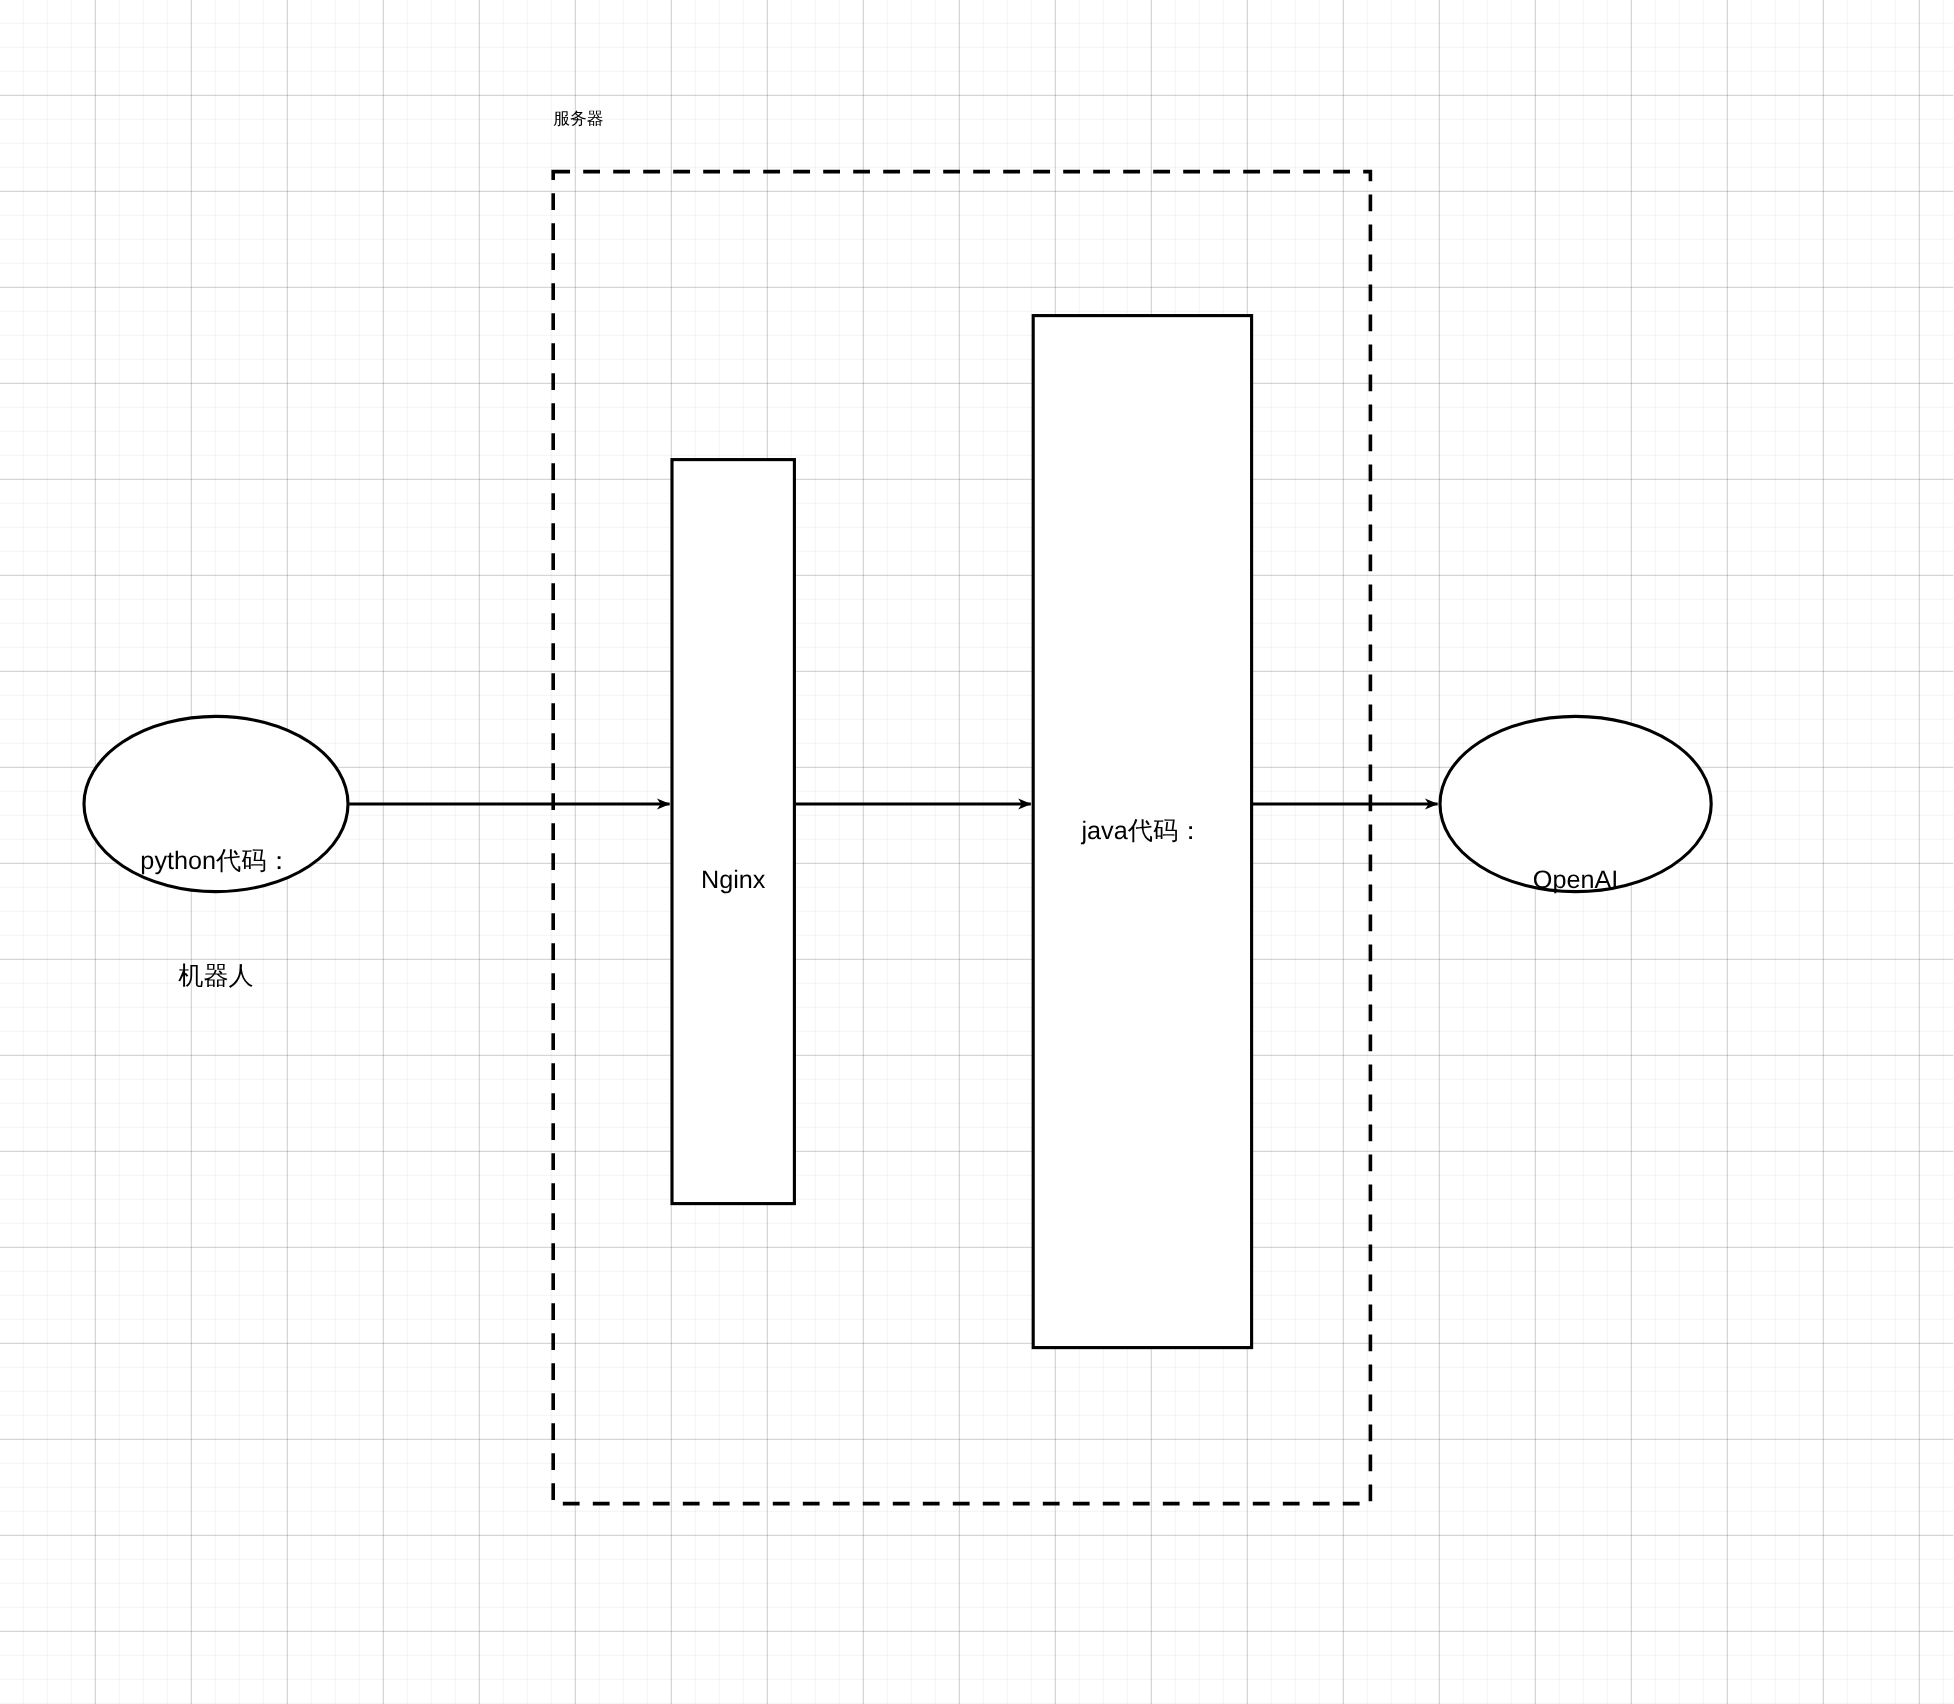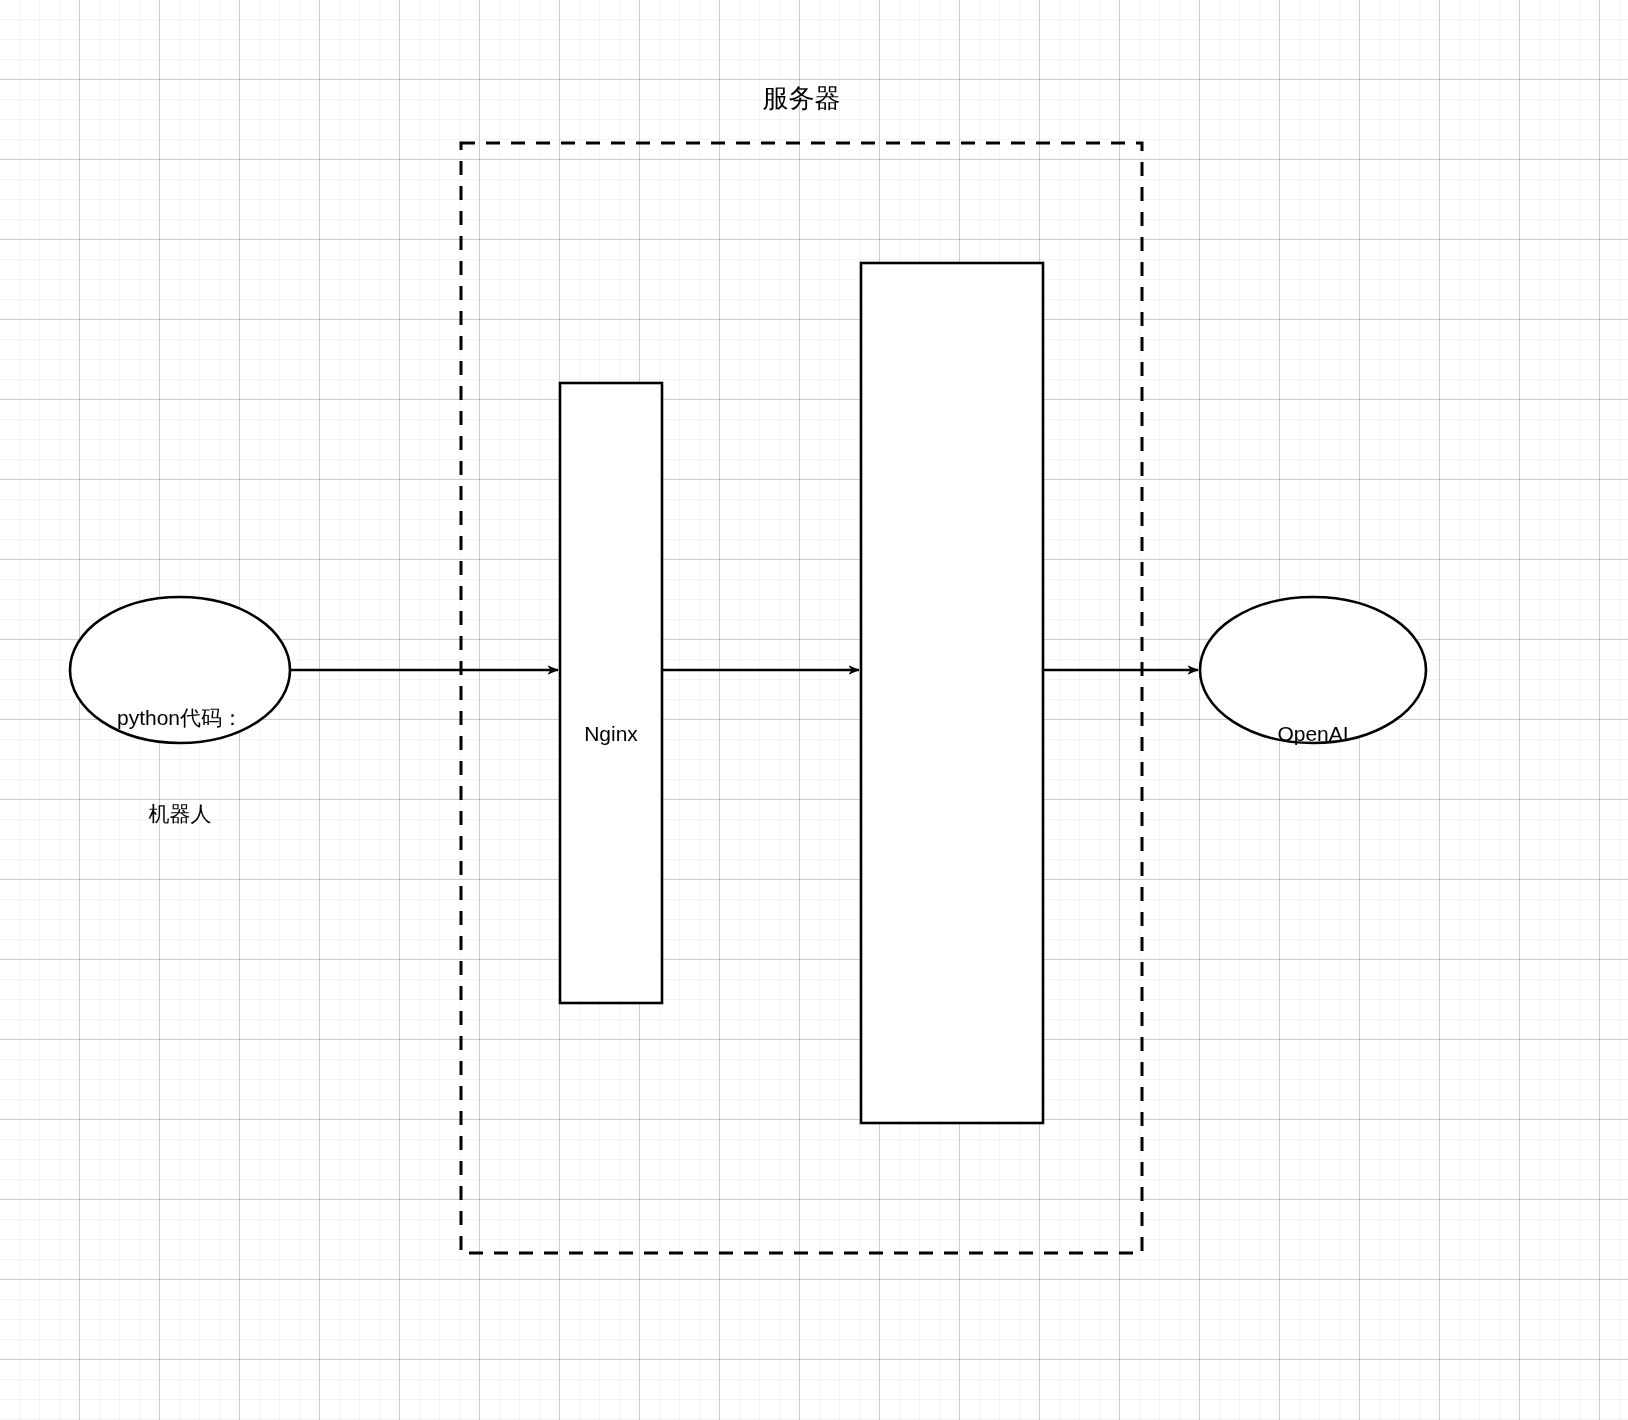--- a/index.html
+++ b/index.html
@@ -34,24 +34,23 @@
     text-align: center;
     color: #000000;
     font-family: "Liberation Sans", "DejaVu Sans", sans-serif;
     font-size: 21px;
     line-height: 32px;
     white-space: pre;
     pointer-events: none;
   }
   .group-title {
     position: absolute;
-    text-align: center;
     color: #000000;
     font-family: "Liberation Sans", "DejaVu Sans", sans-serif;
-    font-size: 26px;
+    font-size: 14px;
     line-height: 26px;
     white-space: nowrap;
   }
 </style>
 </head>
 <body>
 
 <div id="canvas">
 
   <svg id="diagram-svg" viewBox="0 0 1628 1420" xmlns="http://www.w3.org/2000/svg">
@@ -80,18 +79,21 @@
 
   <div class="node-label" style="left: 542px; top: 654px; width: 138px;">
     <div>Nginx</div>
   </div>
 
   <div class="node-label" style="left: 70px; top: 638px; width: 220px;">
     <div>python代码：</div>
     <div>机器人</div>
   </div>
 
+  <div class="node-label" style="left: 861px; top: 613px; width: 182px;">
+    <div>java代码：</div>
+  </div>
 
   <div class="node-label" style="left: 1200px; top: 654px; width: 226px;">
     <div>OpenAI</div>
   </div>
 
 </div>
 
 </body></html>

